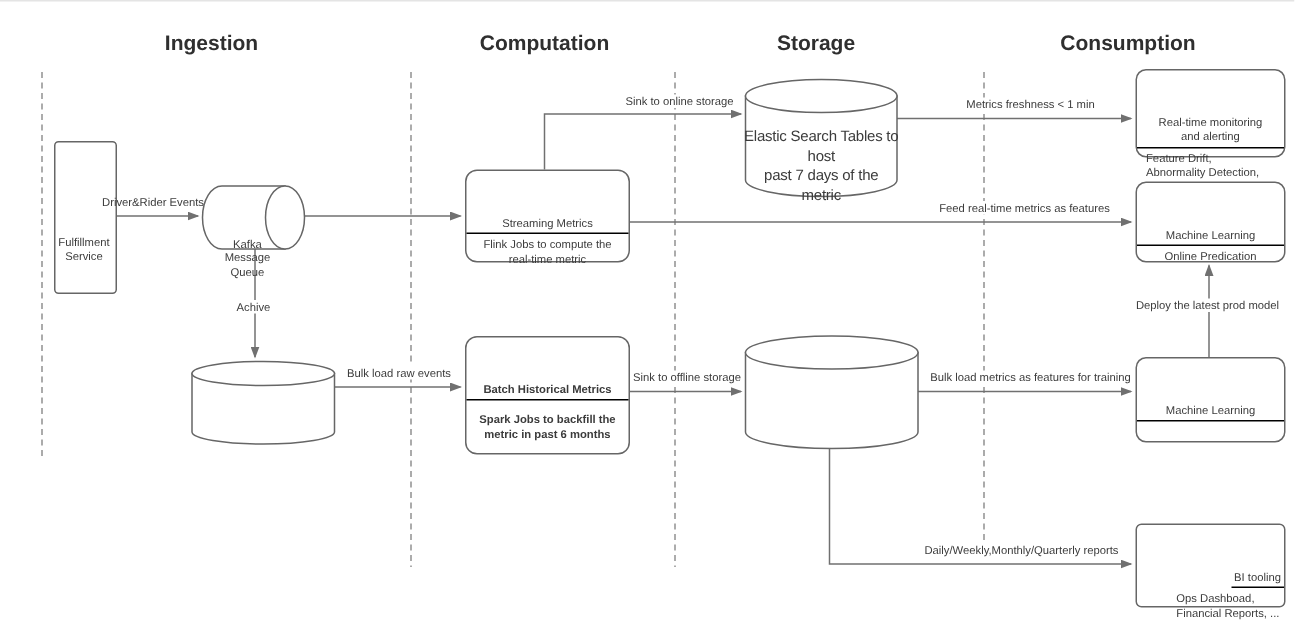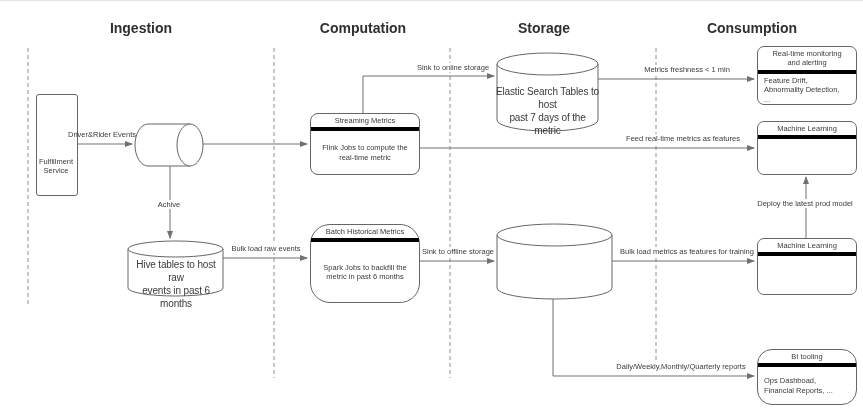--- a/index.html
+++ b/index.html
@@ -2,21 +2,21 @@
 <html><head>
 <meta charset="utf-8">
 <style>
   html,body{margin:0;padding:0;background:#fff;}
   .canvas{position:relative;width:863px;height:414px;background:#fff;border-top:1px solid #e4e4e4;border-bottom:1px solid #e4e4e4;
           font-family:"Liberation Sans",sans-serif;color:#3b3b3b;overflow:hidden;}
   svg.layer{position:absolute;left:0;top:0;width:863px;height:414px;}
   .hdr{position:absolute;top:19px;width:120px;text-align:center;font-size:14px;font-weight:bold;color:#2f2f2f;}
   .node{position:absolute;background:#fff;border:1px solid #666;display:flex;flex-direction:column;
         font-size:7.5px;line-height:1.25;text-align:center;}
-  .node .title{border-bottom:4px solid #000000;padding:2px 2px;white-space:pre-line;flex:none;}
+  .node .title{border-bottom:1px solid #000000;padding:2px 2px;white-space:pre-line;flex:none;margin-top:28px;}
   .node .body{flex:1;display:flex;align-items:center;justify-content:center;padding:2px 3px;white-space:pre-line;}
   .node .body.left{justify-content:flex-start;text-align:left;padding-left:6px;}
   .cyl-label{position:absolute;font-size:10px;line-height:1.3;text-align:center;white-space:pre-line;letter-spacing:-0.15px;}
   .elabel{position:absolute;font-size:7.5px;white-space:nowrap;background:#fff;padding:0 1px;transform:translateX(-50%);}
   .elabel.nobg{background:transparent;}
   .plain-label{position:absolute;font-size:7.5px;line-height:1.25;text-align:center;white-space:pre-line;margin-top:29px;}
 </style>
 </head>
 <body>
 
@@ -61,57 +61,59 @@
 
   <div class="hdr" style="left:81px;">Ingestion</div>
   <div class="hdr" style="left:303px;">Computation</div>
   <div class="hdr" style="left:484px;">Storage</div>
   <div class="hdr" style="left:692px;">Consumption</div>
 
   <div class="node" style="left:36px;top:93px;width:40px;height:100px;border-radius:3px;"></div>
   <div class="plain-label" style="left:30px;top:127px;width:52px;">Fulfillment
 Service</div>
 
+  <div class="plain-label" style="left:137px;top:128px;width:56px;">Kafka
+Message
+Queue</div>
 
-  <div class="cyl-label" style="left:131px;top:257px;width:90px;">Hive tables to host raw
-events in past 6 months</div>
 
   <div class="node" style="left:310px;top:112px;width:108px;height:60px;border-radius:8px;">
     <div class="title">Streaming Metrics</div>
     <div class="body">Flink Jobs to compute the
 real-time metric</div>
   </div>
 
-  <div class="node" style="left:310px;top:223px;width:108px;height:77px;border-radius:20px;">
+  <div class="node" style="left:310px;top:223px;width:108px;height:77px;border-radius:8px;font-weight:bold;">
     <div class="title">Batch Historical Metrics</div>
     <div class="body">Spark Jobs to  backfill the
 metric in past 6 months</div>
   </div>
 
   <div class="cyl-label" style="left:495px;top:84px;width:105px;">Elastic Search Tables to host
 past 7 days of the metric</div>
 
 
   <div class="node" style="left:757px;top:45px;width:98px;height:57px;border-radius:7px;">
     <div class="title">Real-time monitoring
 and alerting</div>
     <div class="body left">Feature Drift,
 Abnormality Detection,
 ...</div>
   </div>
 
   <div class="node" style="left:757px;top:120px;width:98px;height:52px;border-radius:7px;">
     <div class="title">Machine Learning</div>
+    <div class="body">Online Predication</div>
   </div>
 
   <div class="node" style="left:757px;top:237px;width:98px;height:55px;border-radius:7px;">
     <div class="title">Machine Learning</div>
   </div>
 
-  <div class="node" style="left:757px;top:348px;width:98px;height:54px;border-radius:15px;">
+  <div class="node" style="left:757px;top:348px;width:98px;height:54px;border-radius:4px;align-items:flex-end;">
     <div class="title">BI tooling</div>
     <div class="body left">Ops Dashboad,
 Financial Reports, ...</div>
   </div>
 
   <div class="elabel nobg" style="left:102px;top:129px;">Driver&amp;Rider Events</div>
   <div class="elabel" style="left:169px;top:199px;">Achive</div>
   <div class="elabel" style="left:266px;top:243px;">Bulk load raw events</div>
   <div class="elabel" style="left:453px;top:62px;">Sink to online storage</div>
   <div class="elabel" style="left:683px;top:133px;">Feed real-time metrics as features</div>

